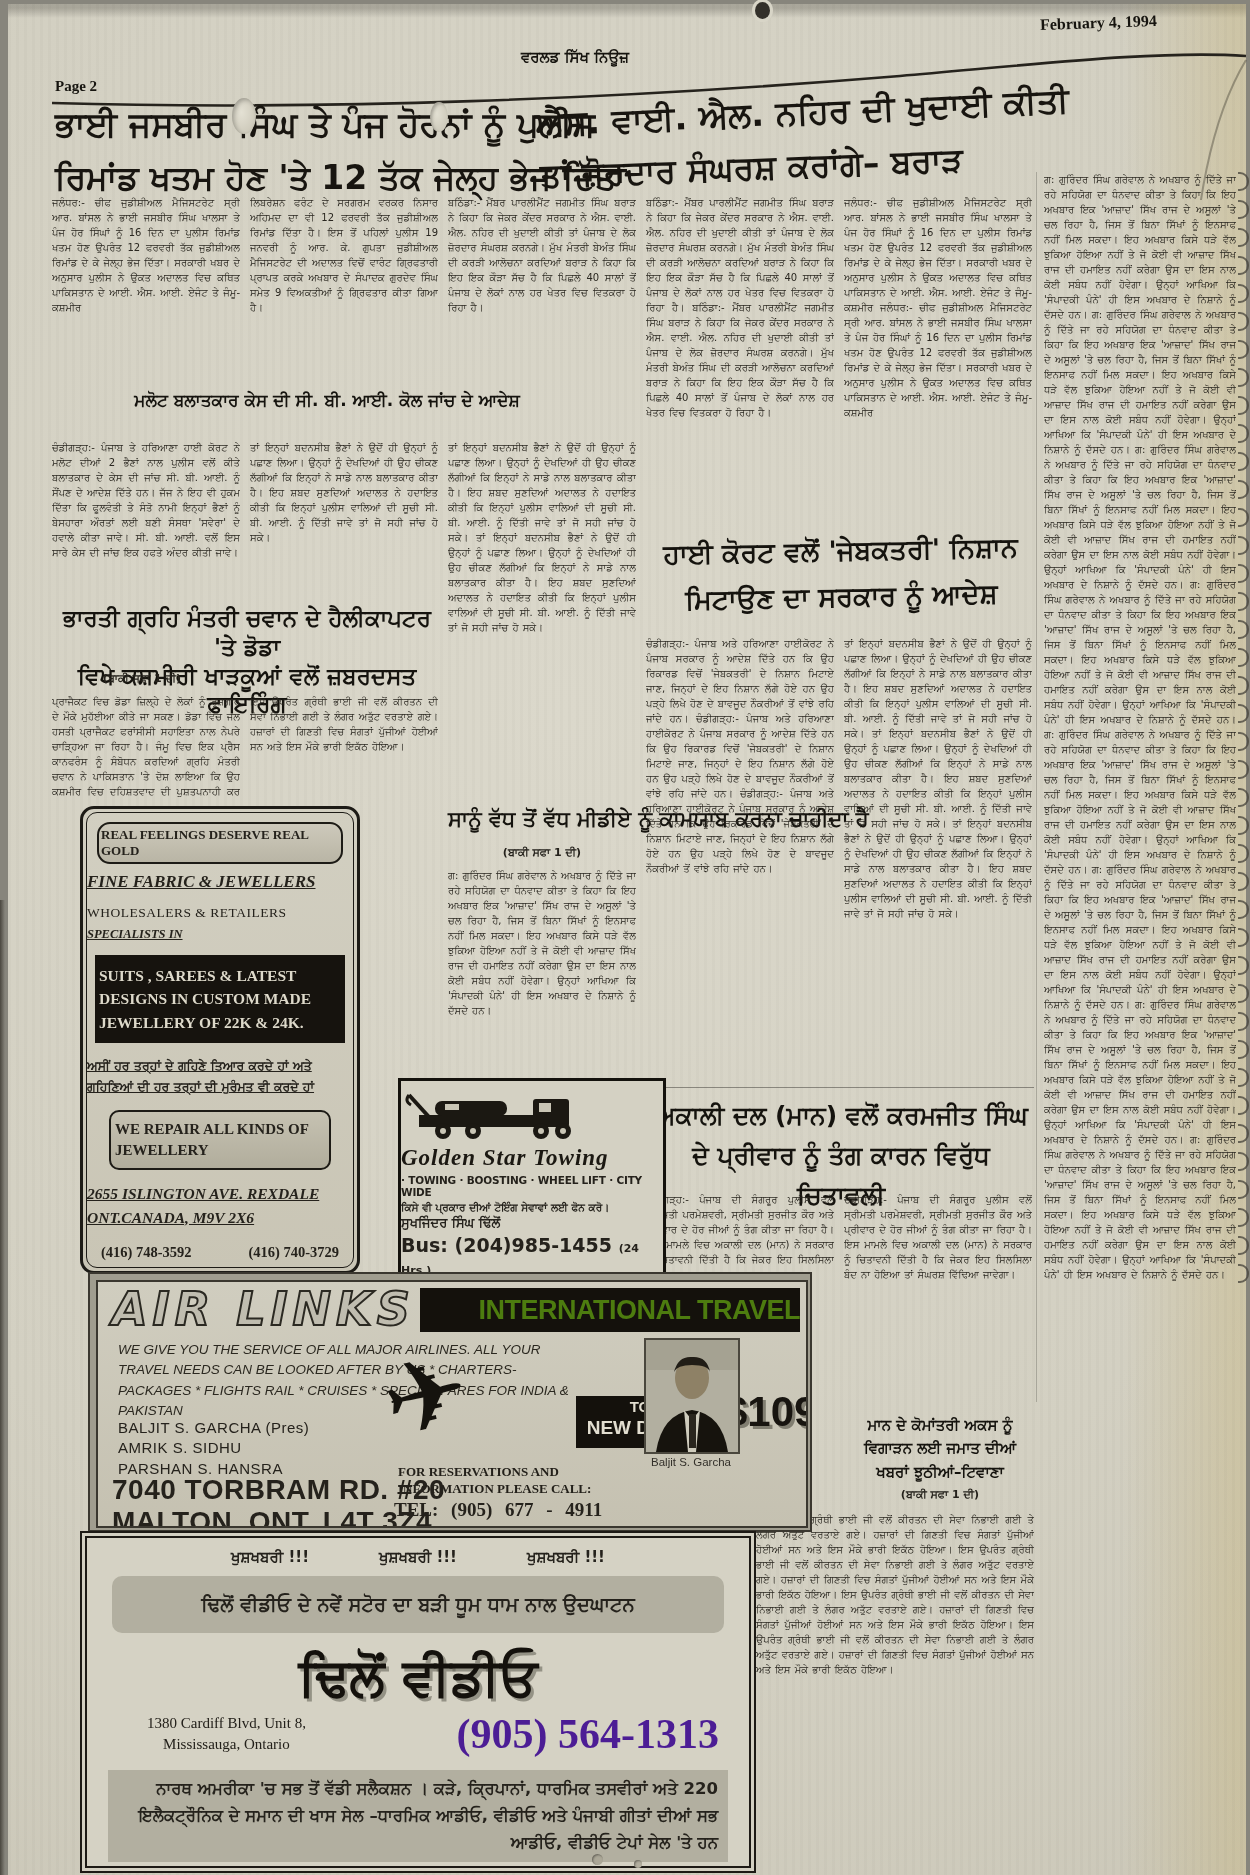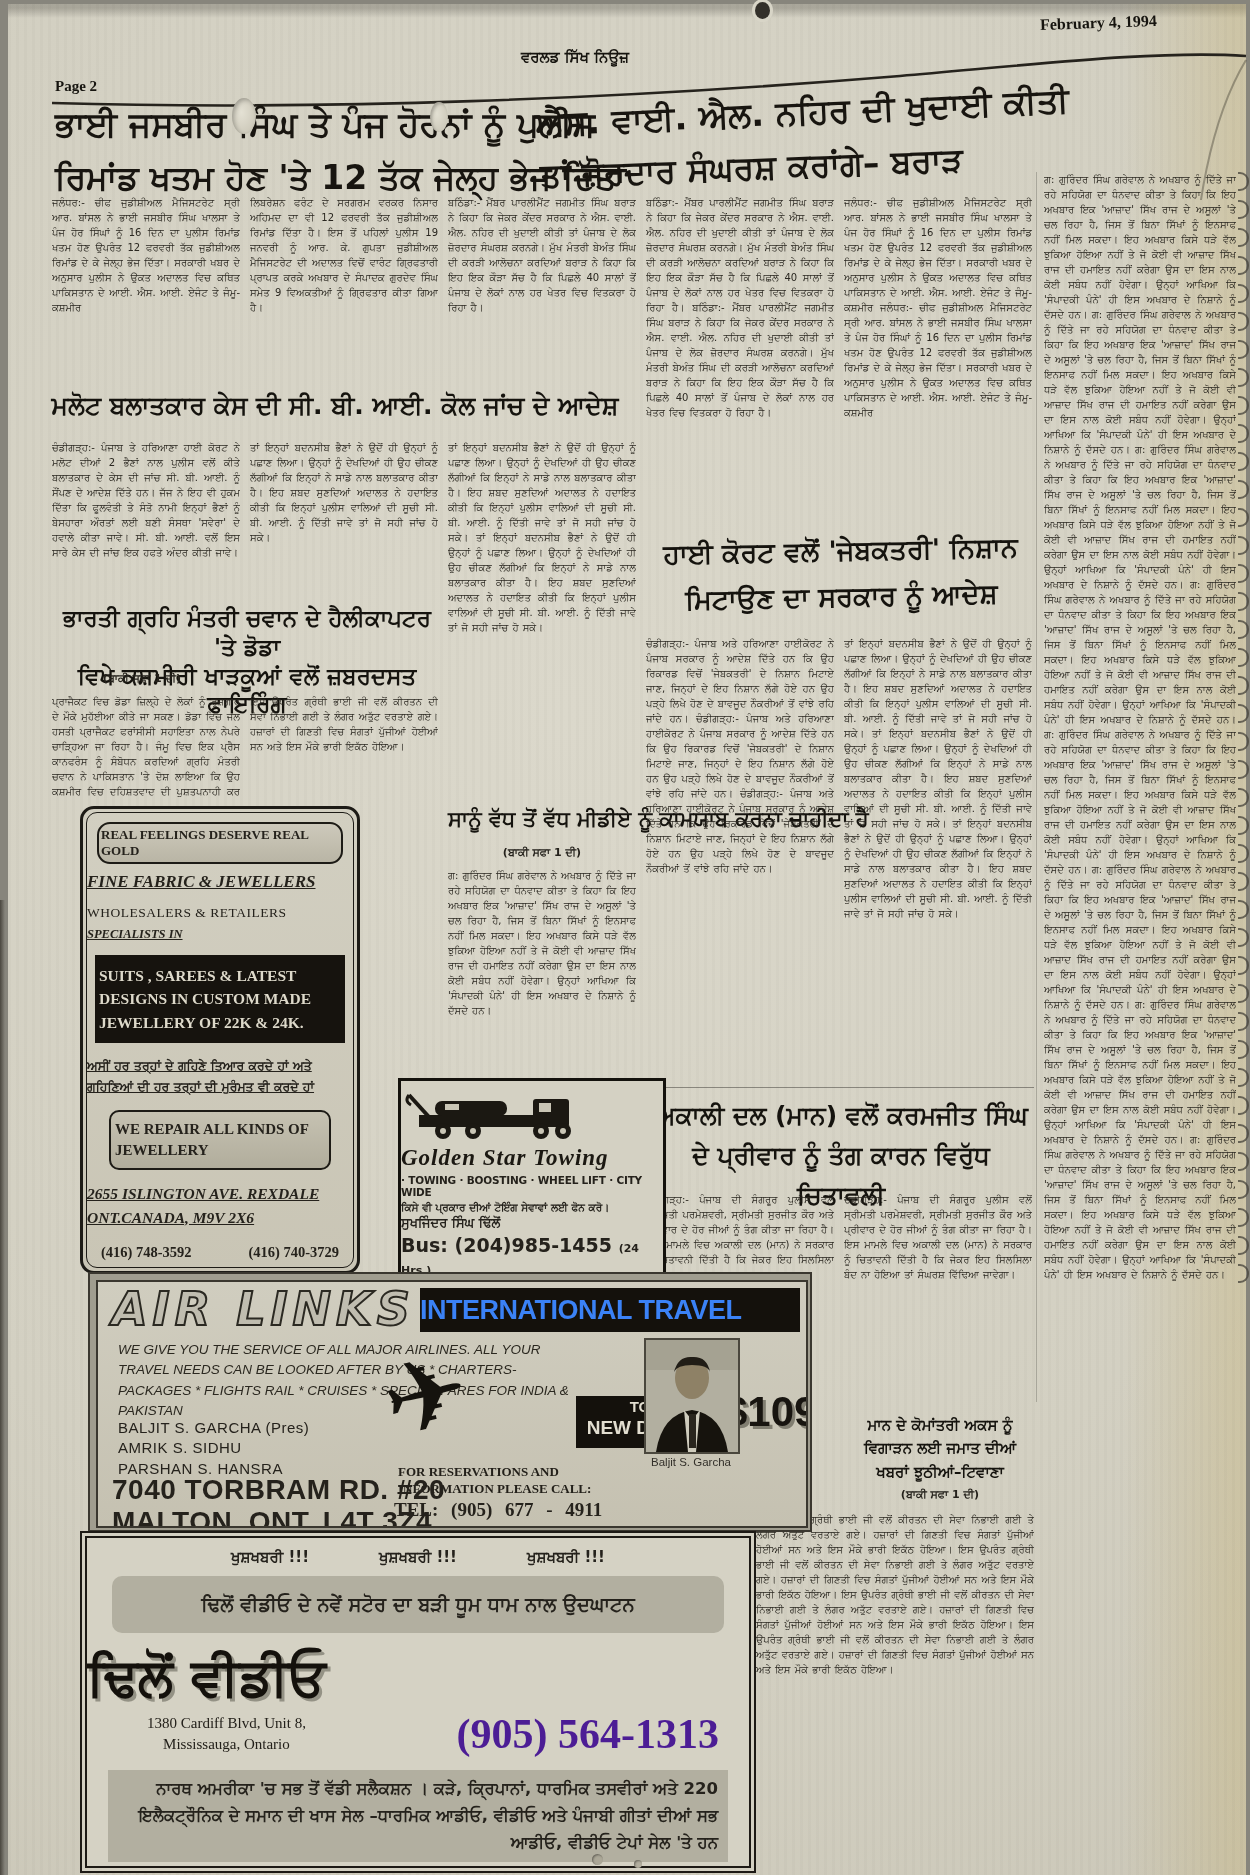--- a/index.html
+++ b/index.html
@@ -52,42 +52,42 @@
   .tow-svc{font:700 10.5px "DejaVu Sans",sans-serif;margin-top:3px;letter-spacing:-0.2px;}
   .tow-pa1{font:700 10.5px "DejaVu Sans",sans-serif;margin-top:3px;}
   .tow-pa2{font:700 13px "DejaVu Sans",sans-serif;margin-top:1px;}
   .tow-bus{font:700 19px "DejaVu Sans",sans-serif;margin-top:3px;}
   .tow-bus small{font-size:11px;}
   
   .ad-air{left:88px;top:1272px;width:724px;height:260px;background:#a09d8f;border:2px solid #3a372f;padding:6px;box-sizing:border-box;}
   .ad-air-in{position:relative;width:100%;height:100%;border:2px solid #3a372f;background:linear-gradient(180deg,#d0cdbf,#c5c1b1);overflow:hidden;}
   .air-logo{left:14px;top:0px;font:700 italic 46px "DejaVu Sans",sans-serif;letter-spacing:5px;
             color:rgba(0,0,0,.07);-webkit-text-stroke:2px #2b2922;white-space:nowrap;}
-  .air-intl{left:322px;top:6px;width:380px;height:44px;background:#14110c;color:#3b82f6;
-            font:700 27px "Liberation Sans",sans-serif;letter-spacing:-0.5px;text-align:left;line-height:44px;}
+  .air-intl{left:322px;top:6px;width:380px;height:44px;background:#14110c;color:#4d7c0f;
+            font:700 27px "Liberation Sans",sans-serif;letter-spacing:-0.5px;text-align:right;line-height:44px;}
   .air-desc{left:20px;top:58px;width:470px;font:italic 13.5px "Liberation Sans",sans-serif;line-height:1.5;color:#2b2820;}
   .air-names{left:20px;top:136px;width:240px;font:400 15px "Liberation Sans",sans-serif;line-height:1.35;letter-spacing:.5px;}
   .air-addr{left:14px;top:192px;width:330px;font:700 28px "Liberation Sans",sans-serif;line-height:1.15;letter-spacing:.5px;white-space:nowrap;}
   .air-fare{left:478px;top:114px;width:128px;height:52px;background:#14110c;color:#e2ded0;text-align:center;}
   .air-fare .to{font:700 15px "Liberation Sans",sans-serif;line-height:1.4;}
   .air-fare .city{font:700 19px "Liberation Sans",sans-serif;}
   .air-from{left:612px;top:112px;writing-mode:vertical-rl;font:700 10px "Liberation Sans",sans-serif;letter-spacing:2px;color:#14110c;}
   .air-price{left:626px;top:106px;font:700 42px "Liberation Sans",sans-serif;color:#181510;text-shadow:3px 3px 0 rgba(110,107,95,.8);}
   .air-plane{left:286px;top:64px;font-size:100px;color:#15130e;transform:rotate(-14deg);line-height:1;}
   .air-photo{left:546px;top:56px;width:92px;height:112px;border:2px solid #4a473d;}
   .air-caption{left:528px;top:174px;width:130px;font:400 11.5px "Liberation Sans",sans-serif;text-align:center;color:#33302a;}
   .air-call{left:300px;top:182px;width:240px;font:700 13px "Liberation Serif",serif;line-height:1.3;color:#23201a;}
   .air-tel{left:296px;top:214px;width:420px;font:700 19px "Liberation Serif",serif;line-height:1.5;word-spacing:8px;white-space:nowrap;}
   
   .ad-dvd{left:85px;top:1536px;width:662px;height:328px;border:2px solid #1d1a15;
           box-shadow:0 0 0 3px #d3d0c2, 0 0 0 5px #1d1a15;background:#d5d2c4;overflow:hidden;}
   .dvd-khush{display:flex;justify-content:center;gap:70px;margin-top:10px;font:700 15px "DejaVu Sans",sans-serif;}
   .dvd-bar1{margin:10px auto 0;width:600px;background:#b2afa0;border-radius:10px;padding:17px 6px;
             font:700 19.5px "DejaVu Sans",sans-serif;text-align:center;white-space:nowrap;}
-  .dvd-logo-row{display:flex;justify-content:center;align-items:baseline;gap:16px;margin-top:14px;flex-direction:column;}
+  .dvd-logo-row{display:flex;justify-content:center;align-items:baseline;gap:16px;margin-top:14px;}
   .dvd-pa-logo{font:700 52px "DejaVu Sans",sans-serif;color:#14110c;text-shadow:3px 3px 0 rgba(95,92,82,.55);}
   .dvd-en-logo{font:700 46px "Liberation Serif",serif;color:#12100b;}
   .dvd-row2{display:flex;justify-content:space-between;align-items:center;padding:0 30px 0 60px;margin-top:2px;}
   .dvd-addr{font:400 15px "Liberation Serif",serif;text-align:center;line-height:1.4;color:#23201a;}
   .dvd-phone{font:700 42px "Liberation Serif",serif;color:#4c1d95;}
   .dvd-bar2{margin:12px auto 0;width:620px;background:#b2afa0;padding:5px 10px;box-sizing:border-box;
             font:700 16.5px "DejaVu Sans",sans-serif;line-height:1.65;text-align:right;}
   .dvd-last{margin-top:10px;text-align:center;font:700 16.5px "DejaVu Sans",sans-serif;}
   .dvd-last .lbl{font-style:italic;text-decoration:underline;}
   
@@ -117,21 +117,21 @@
 
   <div class="abs hl hl1a">ਭਾਈ ਜਸਬੀਰ ਸਿੰਘ ਤੇ ਪੰਜ ਹੋਰਨਾਂ ਨੂੰ ਪੁਲੀਸ</div>
   <div class="abs hl hl1b">ਐਸ. ਵਾਈ. ਐਲ. ਨਹਿਰ ਦੀ ਖੁਦਾਈ ਕੀਤੀ</div>
   <div class="abs hl hl2a">ਰਿਮਾਂਡ ਖਤਮ ਹੋਣ 'ਤੇ 12 ਤੱਕ ਜੇਲ੍ਹ ਭੇਜ ਦਿੱਤਾ</div>
   <div class="abs hl hl2b">ਤਾਂ ਜ਼ੋਰਦਾਰ ਸੰਘਰਸ਼ ਕਰਾਂਗੇ– ਬਰਾੜ</div>
 
   <div class="abs bodytxt" style="left:52px;top:195px;width:188px;height:190px;">ਜਲੰਧਰ:- ਚੀਫ ਜੁਡੀਸ਼ੀਅਲ ਮੈਜਿਸਟਰੇਟ ਸ੍ਰੀ ਆਰ. ਬਾਂਸਲ ਨੇ ਭਾਈ ਜਸਬੀਰ ਸਿੰਘ ਖਾਲਸਾ ਤੇ ਪੰਜ ਹੋਰ ਸਿੰਘਾਂ ਨੂੰ 16 ਦਿਨ ਦਾ ਪੁਲੀਸ ਰਿਮਾਂਡ ਖਤਮ ਹੋਣ ਉਪਰੰਤ 12 ਫਰਵਰੀ ਤੱਕ ਜੁਡੀਸ਼ੀਅਲ ਰਿਮਾਂਡ ਦੇ ਕੇ ਜੇਲ੍ਹ ਭੇਜ ਦਿੱਤਾ। ਸਰਕਾਰੀ ਖਬਰ ਦੇ ਅਨੁਸਾਰ ਪੁਲੀਸ ਨੇ ਉਕਤ ਅਦਾਲਤ ਵਿਚ ਕਥਿਤ ਪਾਕਿਸਤਾਨ ਦੇ ਆਈ. ਐਸ. ਆਈ. ਏਜੰਟ ਤੇ ਜੰਮੂ-ਕਸ਼ਮੀਰ </div>
   <div class="abs bodytxt" style="left:250px;top:195px;width:188px;height:190px;">ਲਿਬਰੇਸ਼ਨ ਫਰੰਟ ਦੇ ਸਰਗਰਮ ਵਰਕਰ ਨਿਸਾਰ ਅਹਿਮਦ ਦਾ ਵੀ 12 ਫਰਵਰੀ ਤੱਕ ਜੁਡੀਸ਼ੀਅਲ ਰਿਮਾਂਡ ਦਿੱਤਾ ਹੈ। ਇਸ ਤੋਂ ਪਹਿਲਾਂ ਪੁਲੀਸ 19 ਜਨਵਰੀ ਨੂੰ ਆਰ. ਕੇ. ਗੁਪਤਾ ਜੁਡੀਸ਼ੀਅਲ ਮੈਜਿਸਟਰੇਟ ਦੀ ਅਦਾਲਤ ਵਿਚੋਂ ਵਾਰੰਟ ਗ੍ਰਿਫਤਾਰੀ ਪ੍ਰਾਪਤ ਕਰਕੇ ਅਖਬਾਰ ਦੇ ਸੰਪਾਦਕ ਗੁਰਦੇਵ ਸਿੰਘ ਸਮੇਤ 9 ਵਿਅਕਤੀਆਂ ਨੂੰ ਗ੍ਰਿਫਤਾਰ ਕੀਤਾ ਗਿਆ ਹੈ। </div>
   <div class="abs bodytxt" style="left:448px;top:195px;width:188px;height:190px;">ਬਠਿੰਡਾ:- ਮੈਂਬਰ ਪਾਰਲੀਮੈਂਟ ਜਗਮੀਤ ਸਿੰਘ ਬਰਾੜ ਨੇ ਕਿਹਾ ਕਿ ਜੇਕਰ ਕੇਂਦਰ ਸਰਕਾਰ ਨੇ ਐਸ. ਵਾਈ. ਐਲ. ਨਹਿਰ ਦੀ ਖੁਦਾਈ ਕੀਤੀ ਤਾਂ ਪੰਜਾਬ ਦੇ ਲੋਕ ਜ਼ੋਰਦਾਰ ਸੰਘਰਸ਼ ਕਰਨਗੇ। ਮੁੱਖ ਮੰਤਰੀ ਬੇਅੰਤ ਸਿੰਘ ਦੀ ਕਰੜੀ ਆਲੋਚਨਾ ਕਰਦਿਆਂ ਬਰਾੜ ਨੇ ਕਿਹਾ ਕਿ ਇਹ ਇਕ ਕੌੜਾ ਸੱਚ ਹੈ ਕਿ ਪਿਛਲੇ 40 ਸਾਲਾਂ ਤੋਂ ਪੰਜਾਬ ਦੇ ਲੋਕਾਂ ਨਾਲ ਹਰ ਖੇਤਰ ਵਿਚ ਵਿਤਕਰਾ ਹੋ ਰਿਹਾ ਹੈ। </div>
 
-  <div class="abs subhead" style="left:40px;top:390px;width:590px;font-size:25px;">ਮਲੋਟ ਬਲਾਤਕਾਰ ਕੇਸ ਦੀ ਸੀ. ਬੀ. ਆਈ. ਕੋਲ ਜਾਂਚ ਦੇ ਆਦੇਸ਼</div>
+  <div class="abs subhead" style="left:32px;top:390px;width:590px;font-size:17px;">ਮਲੋਟ ਬਲਾਤਕਾਰ ਕੇਸ ਦੀ ਸੀ. ਬੀ. ਆਈ. ਕੋਲ ਜਾਂਚ ਦੇ ਆਦੇਸ਼</div>
 
   <div class="abs bodytxt" style="left:52px;top:440px;width:188px;height:158px;">ਚੰਡੀਗੜ੍ਹ:- ਪੰਜਾਬ ਤੇ ਹਰਿਆਣਾ ਹਾਈ ਕੋਰਟ ਨੇ ਮਲੋਟ ਦੀਆਂ 2 ਭੈਣਾਂ ਨਾਲ ਪੁਲੀਸ ਵਲੋਂ ਕੀਤੇ ਬਲਾਤਕਾਰ ਦੇ ਕੇਸ ਦੀ ਜਾਂਚ ਸੀ. ਬੀ. ਆਈ. ਨੂੰ ਸੌਂਪਣ ਦੇ ਆਦੇਸ਼ ਦਿੱਤੇ ਹਨ। ਜੱਜ ਨੇ ਇਹ ਵੀ ਹੁਕਮ ਦਿੱਤਾ ਕਿ ਫੂਲਵੰਤੀ ਤੇ ਸੰਤੋ ਨਾਮੀ ਇਨ੍ਹਾਂ ਭੈਣਾਂ ਨੂੰ ਬੇਸਹਾਰਾ ਔਰਤਾਂ ਲਈ ਬਣੀ ਸੰਸਥਾ 'ਸਵੇਰਾ' ਦੇ ਹਵਾਲੇ ਕੀਤਾ ਜਾਵੇ। ਸੀ. ਬੀ. ਆਈ. ਵਲੋਂ ਇਸ ਸਾਰੇ ਕੇਸ ਦੀ ਜਾਂਚ ਇਕ ਹਫਤੇ ਅੰਦਰ ਕੀਤੀ ਜਾਵੇ। </div>
   <div class="abs bodytxt" style="left:250px;top:440px;width:188px;height:158px;">ਤਾਂ ਇਨ੍ਹਾਂ ਬਦਨਸੀਬ ਭੈਣਾਂ ਨੇ ਉਦੋਂ ਹੀ ਉਨ੍ਹਾਂ ਨੂੰ ਪਛਾਣ ਲਿਆ। ਉਨ੍ਹਾਂ ਨੂੰ ਦੇਖਦਿਆਂ ਹੀ ਉਹ ਚੀਕਣ ਲੱਗੀਆਂ ਕਿ ਇਨ੍ਹਾਂ ਨੇ ਸਾਡੇ ਨਾਲ ਬਲਾਤਕਾਰ ਕੀਤਾ ਹੈ। ਇਹ ਸ਼ਬਦ ਸੁਣਦਿਆਂ ਅਦਾਲਤ ਨੇ ਹਦਾਇਤ ਕੀਤੀ ਕਿ ਇਨ੍ਹਾਂ ਪੁਲੀਸ ਵਾਲਿਆਂ ਦੀ ਸੂਚੀ ਸੀ. ਬੀ. ਆਈ. ਨੂੰ ਦਿੱਤੀ ਜਾਵੇ ਤਾਂ ਜੋ ਸਹੀ ਜਾਂਚ ਹੋ ਸਕੇ। </div>
   <div class="abs bodytxt" style="left:448px;top:440px;width:188px;height:355px;">ਤਾਂ ਇਨ੍ਹਾਂ ਬਦਨਸੀਬ ਭੈਣਾਂ ਨੇ ਉਦੋਂ ਹੀ ਉਨ੍ਹਾਂ ਨੂੰ ਪਛਾਣ ਲਿਆ। ਉਨ੍ਹਾਂ ਨੂੰ ਦੇਖਦਿਆਂ ਹੀ ਉਹ ਚੀਕਣ ਲੱਗੀਆਂ ਕਿ ਇਨ੍ਹਾਂ ਨੇ ਸਾਡੇ ਨਾਲ ਬਲਾਤਕਾਰ ਕੀਤਾ ਹੈ। ਇਹ ਸ਼ਬਦ ਸੁਣਦਿਆਂ ਅਦਾਲਤ ਨੇ ਹਦਾਇਤ ਕੀਤੀ ਕਿ ਇਨ੍ਹਾਂ ਪੁਲੀਸ ਵਾਲਿਆਂ ਦੀ ਸੂਚੀ ਸੀ. ਬੀ. ਆਈ. ਨੂੰ ਦਿੱਤੀ ਜਾਵੇ ਤਾਂ ਜੋ ਸਹੀ ਜਾਂਚ ਹੋ ਸਕੇ। ਤਾਂ ਇਨ੍ਹਾਂ ਬਦਨਸੀਬ ਭੈਣਾਂ ਨੇ ਉਦੋਂ ਹੀ ਉਨ੍ਹਾਂ ਨੂੰ ਪਛਾਣ ਲਿਆ। ਉਨ੍ਹਾਂ ਨੂੰ ਦੇਖਦਿਆਂ ਹੀ ਉਹ ਚੀਕਣ ਲੱਗੀਆਂ ਕਿ ਇਨ੍ਹਾਂ ਨੇ ਸਾਡੇ ਨਾਲ ਬਲਾਤਕਾਰ ਕੀਤਾ ਹੈ। ਇਹ ਸ਼ਬਦ ਸੁਣਦਿਆਂ ਅਦਾਲਤ ਨੇ ਹਦਾਇਤ ਕੀਤੀ ਕਿ ਇਨ੍ਹਾਂ ਪੁਲੀਸ ਵਾਲਿਆਂ ਦੀ ਸੂਚੀ ਸੀ. ਬੀ. ਆਈ. ਨੂੰ ਦਿੱਤੀ ਜਾਵੇ ਤਾਂ ਜੋ ਸਹੀ ਜਾਂਚ ਹੋ ਸਕੇ। </div>
 
   <div class="abs subhead" style="left:52px;top:604px;width:390px;font-size:23px;">
     <span>ਭਾਰਤੀ ਗ੍ਰਹਿ ਮੰਤਰੀ ਚਵਾਨ ਦੇ ਹੈਲੀਕਾਪਟਰ 'ਤੇ ਡੋਡਾ</span><br>
     <span>ਵਿਖੇ ਕਸ਼ਮੀਰੀ ਖਾੜਕੂਆਂ ਵਲੋਂ ਜ਼ਬਰਦਸਤ ਫਾਇਰਿੰਗ</span>
   </div>
   <div class="abs contnote" style="left:52px;top:672px;width:180px;">(ਬਾਕੀ ਸਫਾ 1 ਦੀ)</div>

